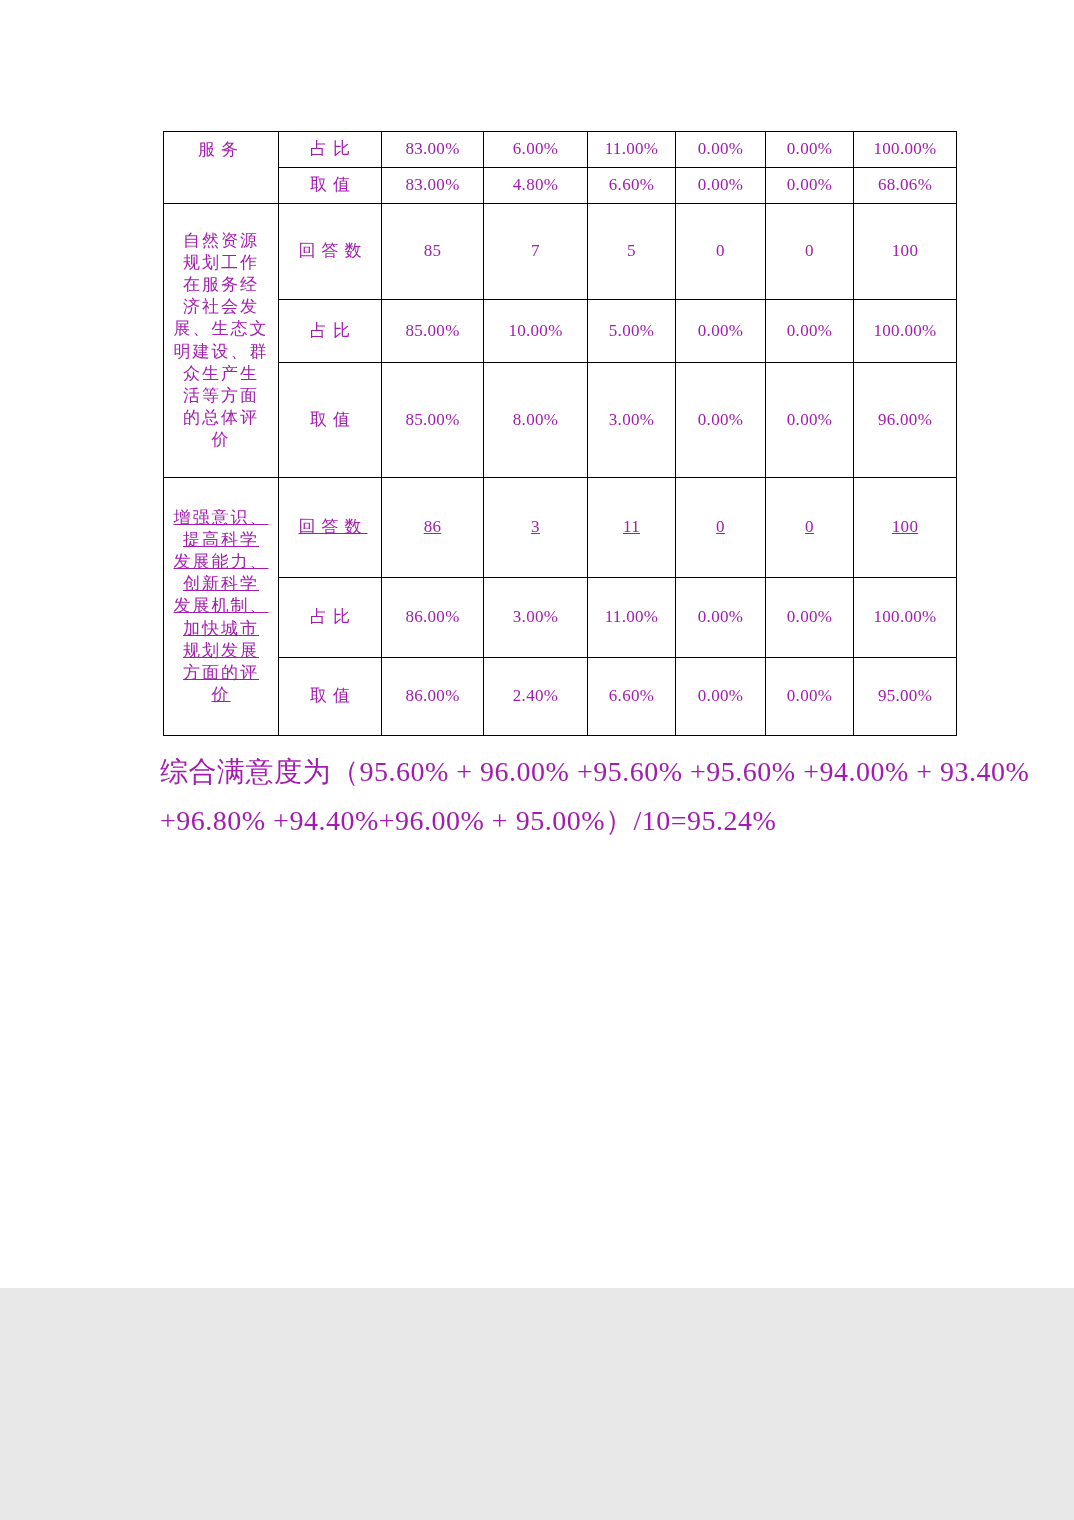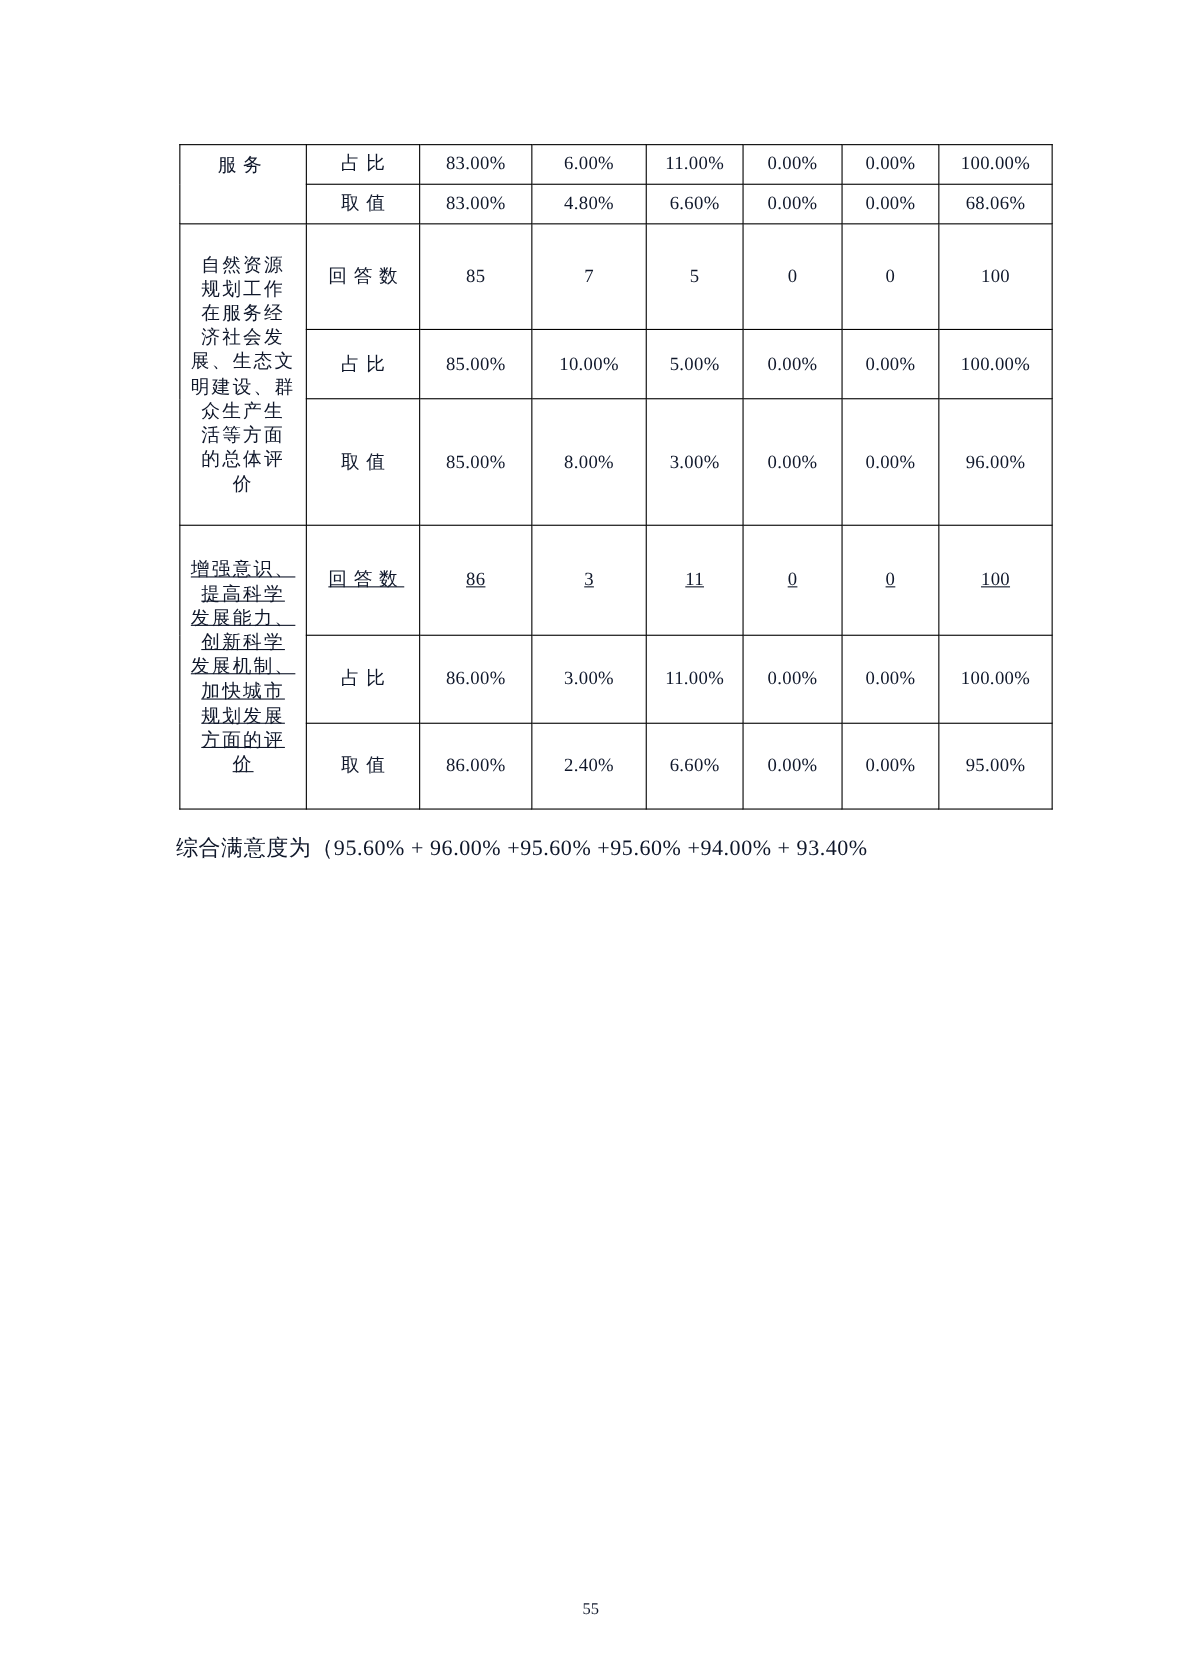--- a/index.html
+++ b/index.html
@@ -1,24 +1,24 @@
 <!DOCTYPE html>
 <html><head>
 <meta charset="utf-8">
 <style>
   * { margin: 0; padding: 0; box-sizing: border-box; }
   html, body { background: #e8e8e8; }
   .page {
     position: relative;
     width: 1074px;
-    height: 1520px;
+    height: 1288px;
     margin: 0 auto;
     background: #ffffff;
     font-family: "Liberation Serif", "DejaVu Serif", serif;
-    color: #0f172a;
+    color: #a21caf;
     overflow: hidden;
   }
   table.survey-table {
     position: absolute;
     left: 163px;
     top: 131px;
     width: 793px;
     border-collapse: collapse;
     table-layout: fixed;
   }
@@ -50,21 +50,21 @@
   td.value-cell {
     letter-spacing: 0.3px;
     font-size: 17.5px;
     margin-top: 28px;
   }
   .summary {
     position: absolute;
     left: 160px;
     top: 747px;
     width: 800px;
-    font-size: 20px;
+    font-size: 28px;
     letter-spacing: 0.5px;
   }
   .summary-line { line-height: 49px; white-space: nowrap; }
   .page-number {
     position: absolute;
     left: 0;
     top: 1455px;
     width: 100%;
     text-align: center;
     font-size: 15px;
@@ -177,17 +177,18 @@
           <td class="value-cell">6.60%</td>
           <td class="value-cell">0.00%</td>
           <td class="value-cell">0.00%</td>
           <td class="value-cell">95.00%</td>
         </tr>
       </tbody>
   </table>
 
   <div class="summary">
     <div class="summary-line">综合满意度为（95.60% + 96.00% +95.60% +95.60% +94.00% + 93.40%</div>
+    <div class="summary-line">+96.80% +94.40%+96.00% + 95.00%）/10=95.24%</div>
   </div>
 
   <div class="page-number">55</div>
 
 </div>
 
 </body></html>

